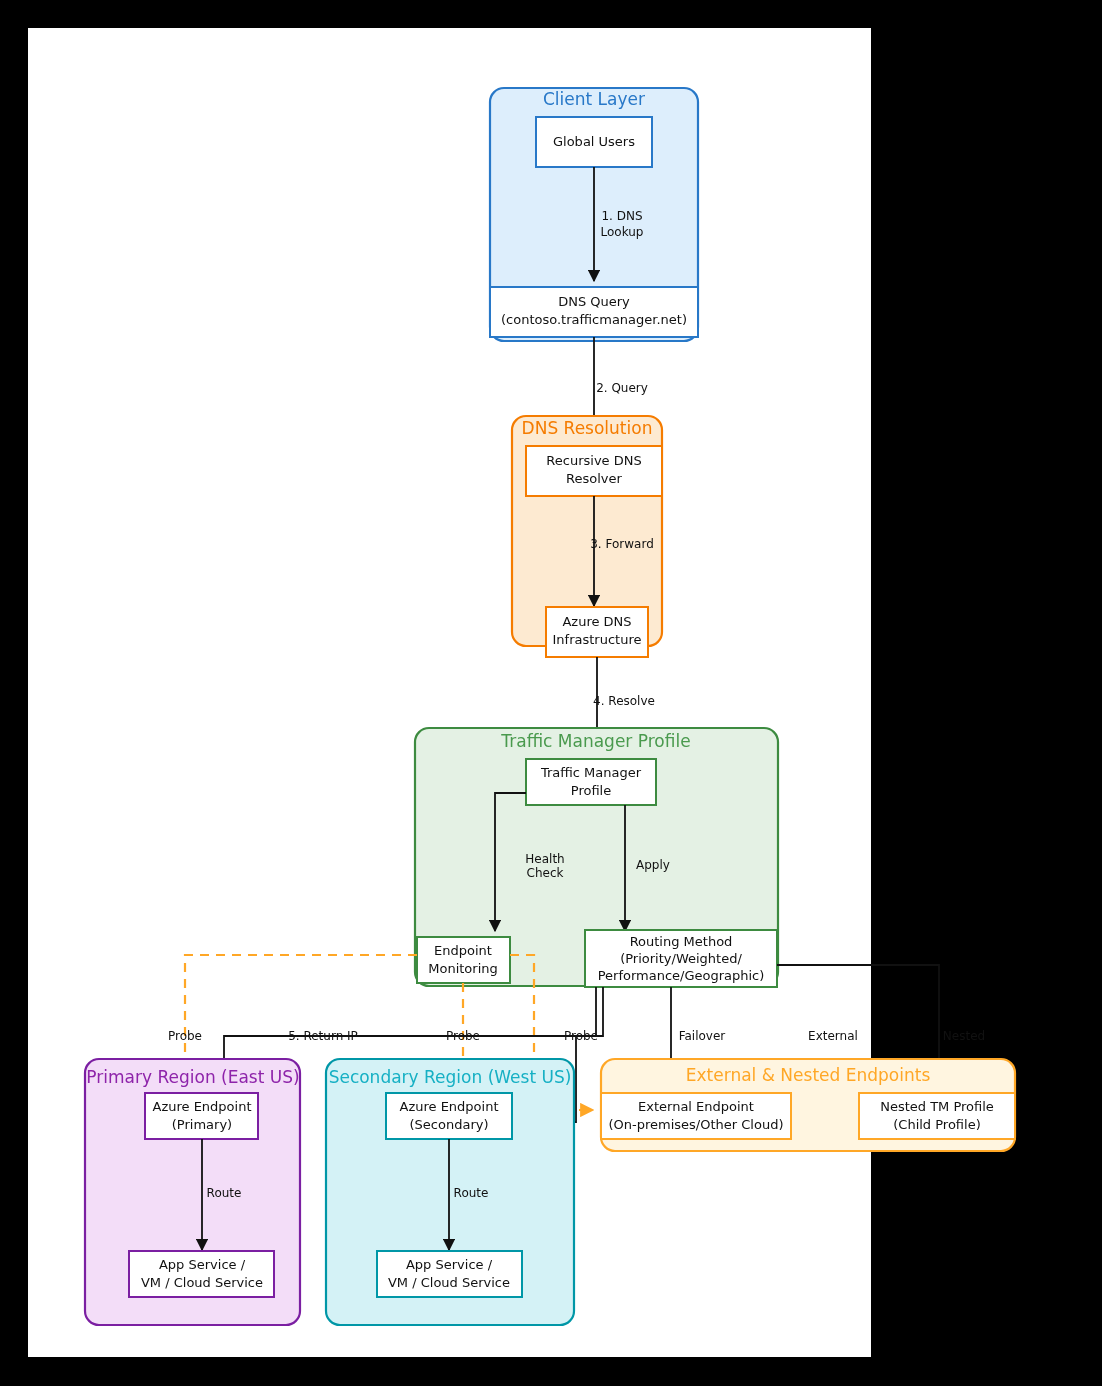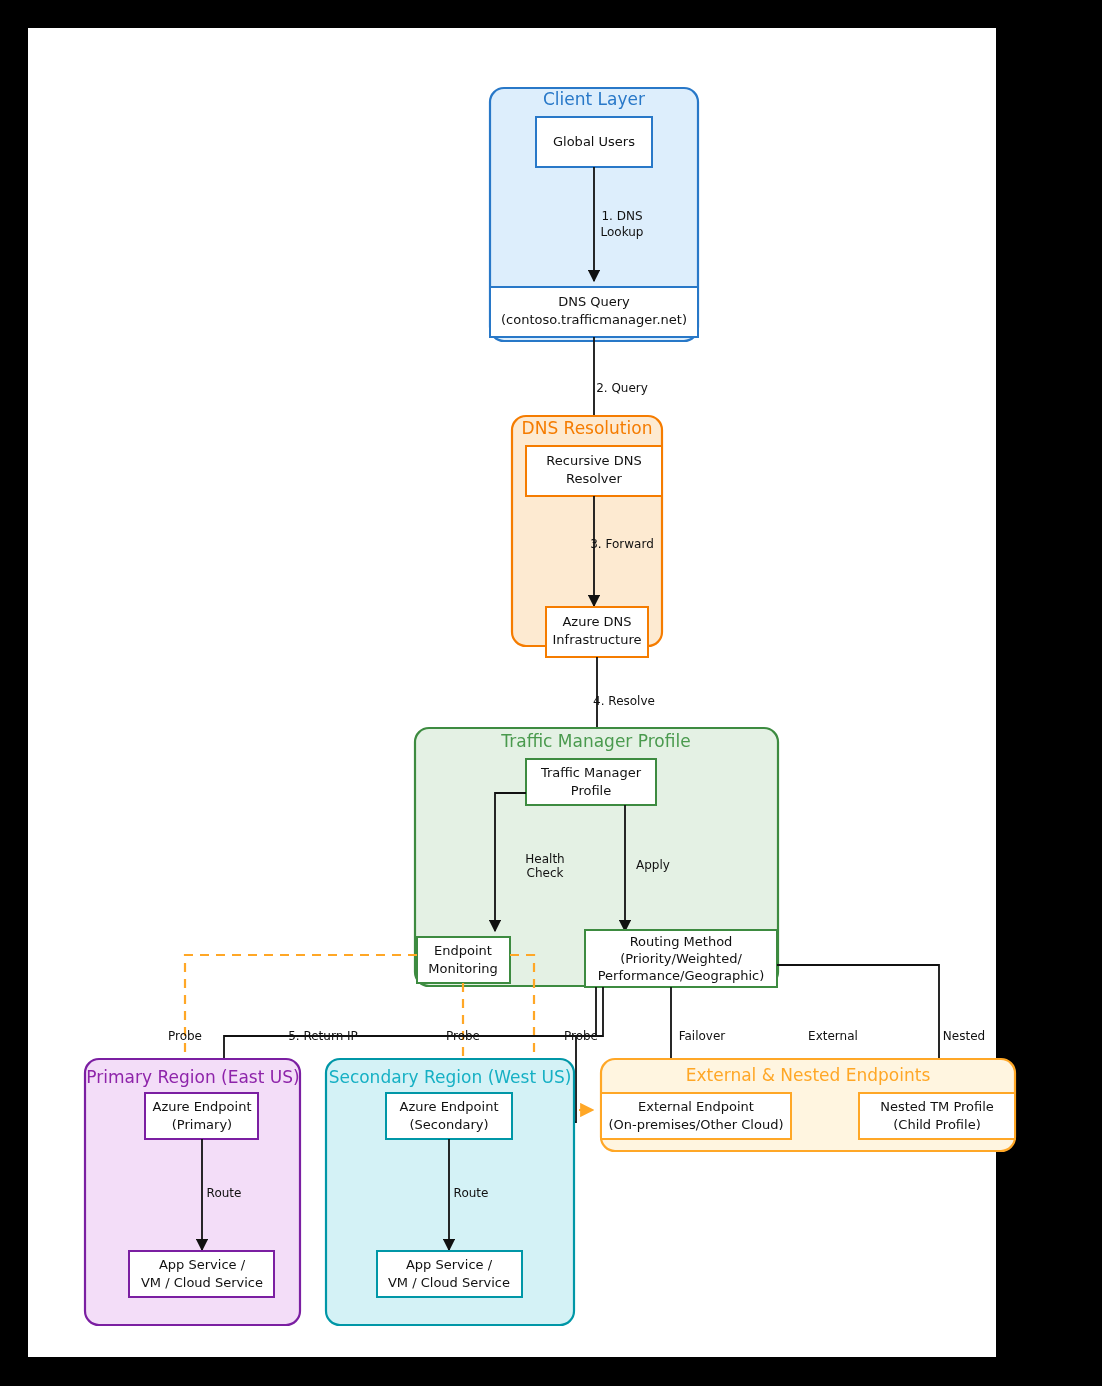--- a/index.html
+++ b/index.html
@@ -1,18 +1,18 @@
 <!DOCTYPE html>
 <html><head>
 <meta charset="utf-8">
 <style>
   html,body{margin:0;padding:0;background:#000;}
   #page{position:relative;width:1102px;height:1386px;background:#000;overflow:hidden;
         font-family:"DejaVu Sans","Liberation Sans",sans-serif;}
-  #canvas{position:absolute;left:28px;top:28px;width:968px;height:1329px;background:#ffffff;}
+  #canvas{position:absolute;left:28px;top:28px;width:843px;height:1329px;background:#ffffff;}
   svg{display:block;}
   .nodeLabel{font-size:13px;fill:#111;font-family:"DejaVu Sans","Liberation Sans",sans-serif;
              text-anchor:middle;dominant-baseline:middle;}
   .edgeLabel{font-size:12px;fill:#111;font-family:"DejaVu Sans","Liberation Sans",sans-serif;
              text-anchor:middle;dominant-baseline:middle;}
   .clusterLabel{font-size:17px;text-anchor:middle;dominant-baseline:middle;
                 font-family:"DejaVu Sans","Liberation Sans",sans-serif;}
   .elink{fill:none;stroke:#111;stroke-width:1.8;}
   .dlink{fill:none;stroke:#ffa726;stroke-width:2.2;stroke-dasharray:9 7;}
 </style>

